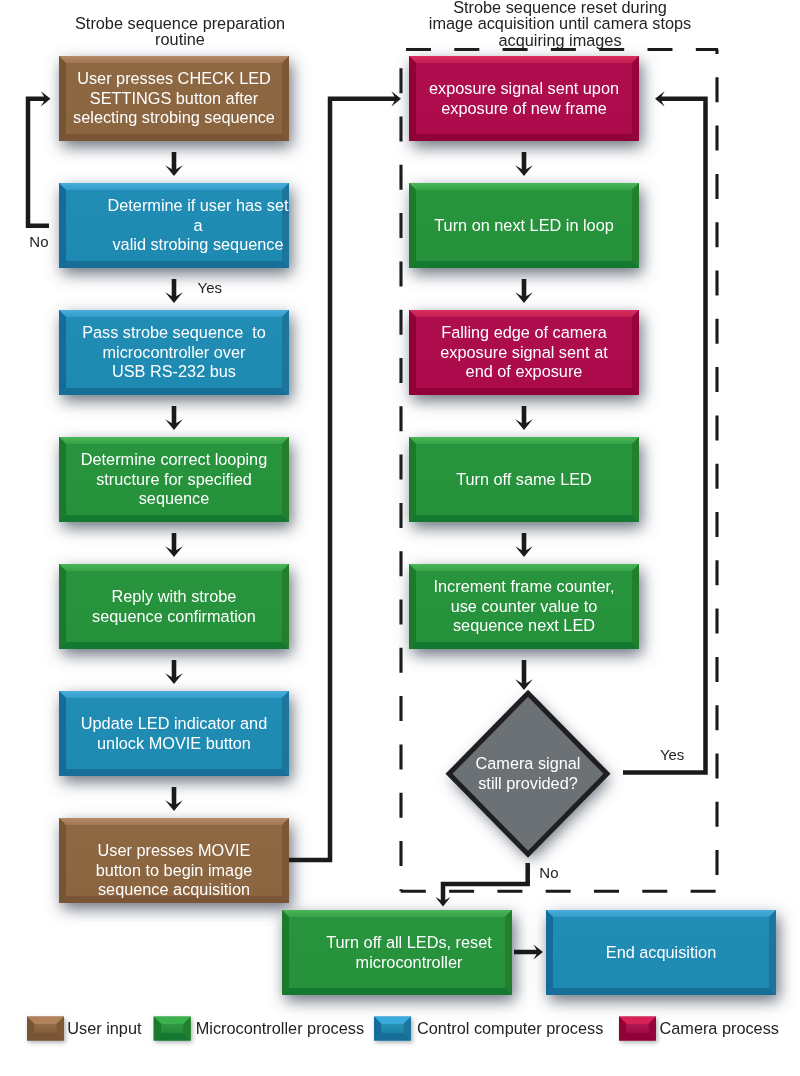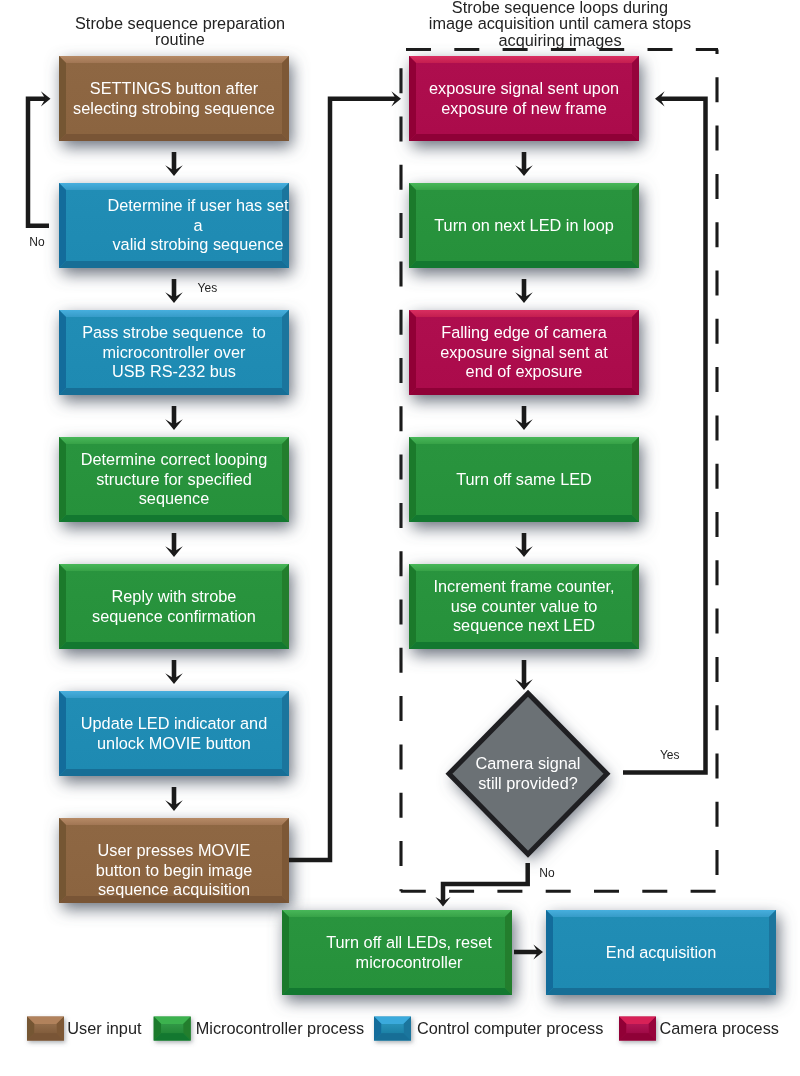--- a/index.html
+++ b/index.html
@@ -4,21 +4,21 @@
 <title>Strobe sequence flowchart</title>
 <style>
   html,body{margin:0;padding:0;background:#ffffff;}
   body{width:800px;height:1076px;font-family:"Liberation Sans",sans-serif;overflow:hidden;-webkit-font-smoothing:antialiased;}
   #stage{position:relative;width:800px;height:1076px;background:#ffffff;}
   .ntext,.caption,.lbl,.legend-text{ -webkit-font-smoothing:antialiased; opacity:0.999; }
   svg.layer{position:absolute;left:0;top:0;width:800px;height:1076px;}
   .ntext{position:absolute;box-sizing:border-box;display:flex;align-items:center;justify-content:center;
         text-align:center;color:#ffffff;font-size:16.3px;line-height:19.4px;letter-spacing:0px;white-space:pre-wrap;}
   .caption{position:absolute;color:#232323;font-size:16.3px;line-height:16.2px;text-align:center;}
-  .lbl{position:absolute;color:#232323;font-size:12px;line-height:18px;}
+  .lbl{position:absolute;color:#232323;font-size:15px;line-height:18px;}
   .legend-text{position:absolute;color:#232323;font-size:16.3px;line-height:18px;white-space:nowrap;}
 </style>
 </head>
 <body>
 
 <div id="stage">
   <svg class="layer" id="art" viewBox="0 0 800 1076">
       <defs>
         <filter id="boxshadow" x="-30%" y="-40%" width="170%" height="200%">
           <feDropShadow dx="3" dy="6" stdDeviation="8" flood-color="#5f6874" flood-opacity="0.92"></feDropShadow>
@@ -369,41 +369,41 @@
         <g>
           <rect x="619" y="1016.6" width="37" height="24" fill="#ad0b4c" filter="url(#smallshadow)"></rect>
           <polygon points="619,1016.6 656,1016.6 648.5,1024.1 626.5,1024.1" fill="#d72157"></polygon>
           <polygon points="619,1016.6 626.5,1024.1 626.5,1033.1 619,1040.6" fill="#910036"></polygon>
           <polygon points="656,1016.6 656,1040.6 648.5,1033.1 648.5,1024.1" fill="#96043c"></polygon>
           <polygon points="619,1040.6 626.5,1033.1 648.5,1033.1 656,1040.6" fill="#8f0137"></polygon>
           <rect x="626.5" y="1024.1" width="22" height="9" fill="url(#g31)"></rect>
         </g>
       </g>
     </svg>
-<div class="ntext" style="left: 59px; top: 56px; width: 230px; height: 85px;"><div style="width: 100%;"><div>SETTINGS button after</div><div>selecting strobing sequence</div></div></div>
+<div class="ntext" style="left: 59px; top: 56px; width: 230px; height: 85px;"><div style="width: 100%;"><div>User presses CHECK LED</div><div>SETTINGS button after</div><div>selecting strobing sequence</div></div></div>
     <div class="ntext" style="left: 59px; top: 183px; width: 230px; height: 85px; padding-left: 48px;"><div style="width: 100%;"><div>Determine if user has set a</div><div>valid strobing sequence</div></div></div>
     <div class="ntext" style="left: 59px; top: 310px; width: 230px; height: 85px; justify-content: center;"><div style="width: 100%;"><div>Pass strobe sequence  to</div><div>microcontroller over</div><div>USB RS-232 bus</div></div></div>
     <div class="ntext" style="left: 59px; top: 437px; width: 230px; height: 85px; border-radius: 29px;"><div style="width: 100%;"><div>Determine correct looping</div><div>structure for specified</div><div>sequence</div></div></div>
     <div class="ntext" style="left: 59px; top: 564px; width: 230px; height: 85px;"><div style="width: 100%;"><div>Reply with strobe</div><div>sequence confirmation</div></div></div>
     <div class="ntext" style="left: 59px; top: 691px; width: 230px; height: 85px;"><div style="width: 100%;"><div>Update LED indicator and</div><div>unlock MOVIE button</div></div></div>
     <div class="ntext" style="left: 59px; top: 818px; width: 230px; height: 105px;"><div style="width: 100%;"><div>User presses MOVIE</div><div>button to begin image</div><div>sequence acquisition</div></div></div>
     <div class="ntext" style="left: 409px; top: 56px; width: 230px; height: 85px;"><div style="width: 100%;"><div>exposure signal sent upon</div><div>exposure of new frame</div></div></div>
     <div class="ntext" style="left: 409px; top: 183px; width: 230px; height: 85px;"><div style="width: 100%;"><div>Turn on next LED in loop</div></div></div>
     <div class="ntext" style="left: 409px; top: 310px; width: 230px; height: 85px;"><div style="width: 100%;"><div>Falling edge of camera</div><div>exposure signal sent at</div><div>end of exposure</div></div></div>
     <div class="ntext" style="left: 409px; top: 437px; width: 230px; height: 85px;"><div style="width: 100%;"><div>Turn off same LED</div></div></div>
     <div class="ntext" style="left: 409px; top: 564px; width: 230px; height: 85px;"><div style="width: 100%;"><div>Increment frame counter,</div><div>use counter value to</div><div>sequence next LED</div></div></div>
     <div class="ntext" style="left: 451px; top: 733.8px; width: 154px; height: 80px;"><div style="width: 100%;"><div>Camera signal</div><div>still provided?</div></div></div>
     <div class="ntext" style="left: 282px; top: 910px; width: 230px; height: 85px;"><div style="width: 100%; margin-left: 24px;"><div>Turn off all LEDs, reset</div><div>microcontroller</div></div></div>
     <div class="ntext" style="left: 546px; top: 910px; width: 230px; height: 85px;"><div style="width: 100%;"><div>End acquisition</div></div></div>
     <div class="caption" style="left: 65.5px; top: 14.5px; width: 229px;">
       <div>Strobe sequence preparation</div>
       <div>routine</div>
     </div>
     <div class="caption" style="left: 427px; top: -0.9px; width: 266px;">
-      <div>Strobe sequence loops during</div>
+      <div>Strobe sequence reset during</div>
       <div>image acquisition until camera stops</div>
       <div>acquiring images</div>
     </div>
     <div class="lbl" style="left: 29.3px; top: 233.3px;">No</div>
     <div class="lbl" style="left: 197.6px; top: 279.3px;">Yes</div>
     <div class="lbl" style="left: 659.9px; top: 745.9px;">Yes</div>
     <div class="lbl" style="left: 539.3px; top: 864.4px;">No</div>
     <div class="legend-text" style="left: 67.3px; top: 1018.6px;">User input</div>
     <div class="legend-text" style="left: 195.8px; top: 1018.6px;">Microcontroller process</div>
     <div class="legend-text" style="left: 416.9px; top: 1018.6px;">Control computer process</div>

